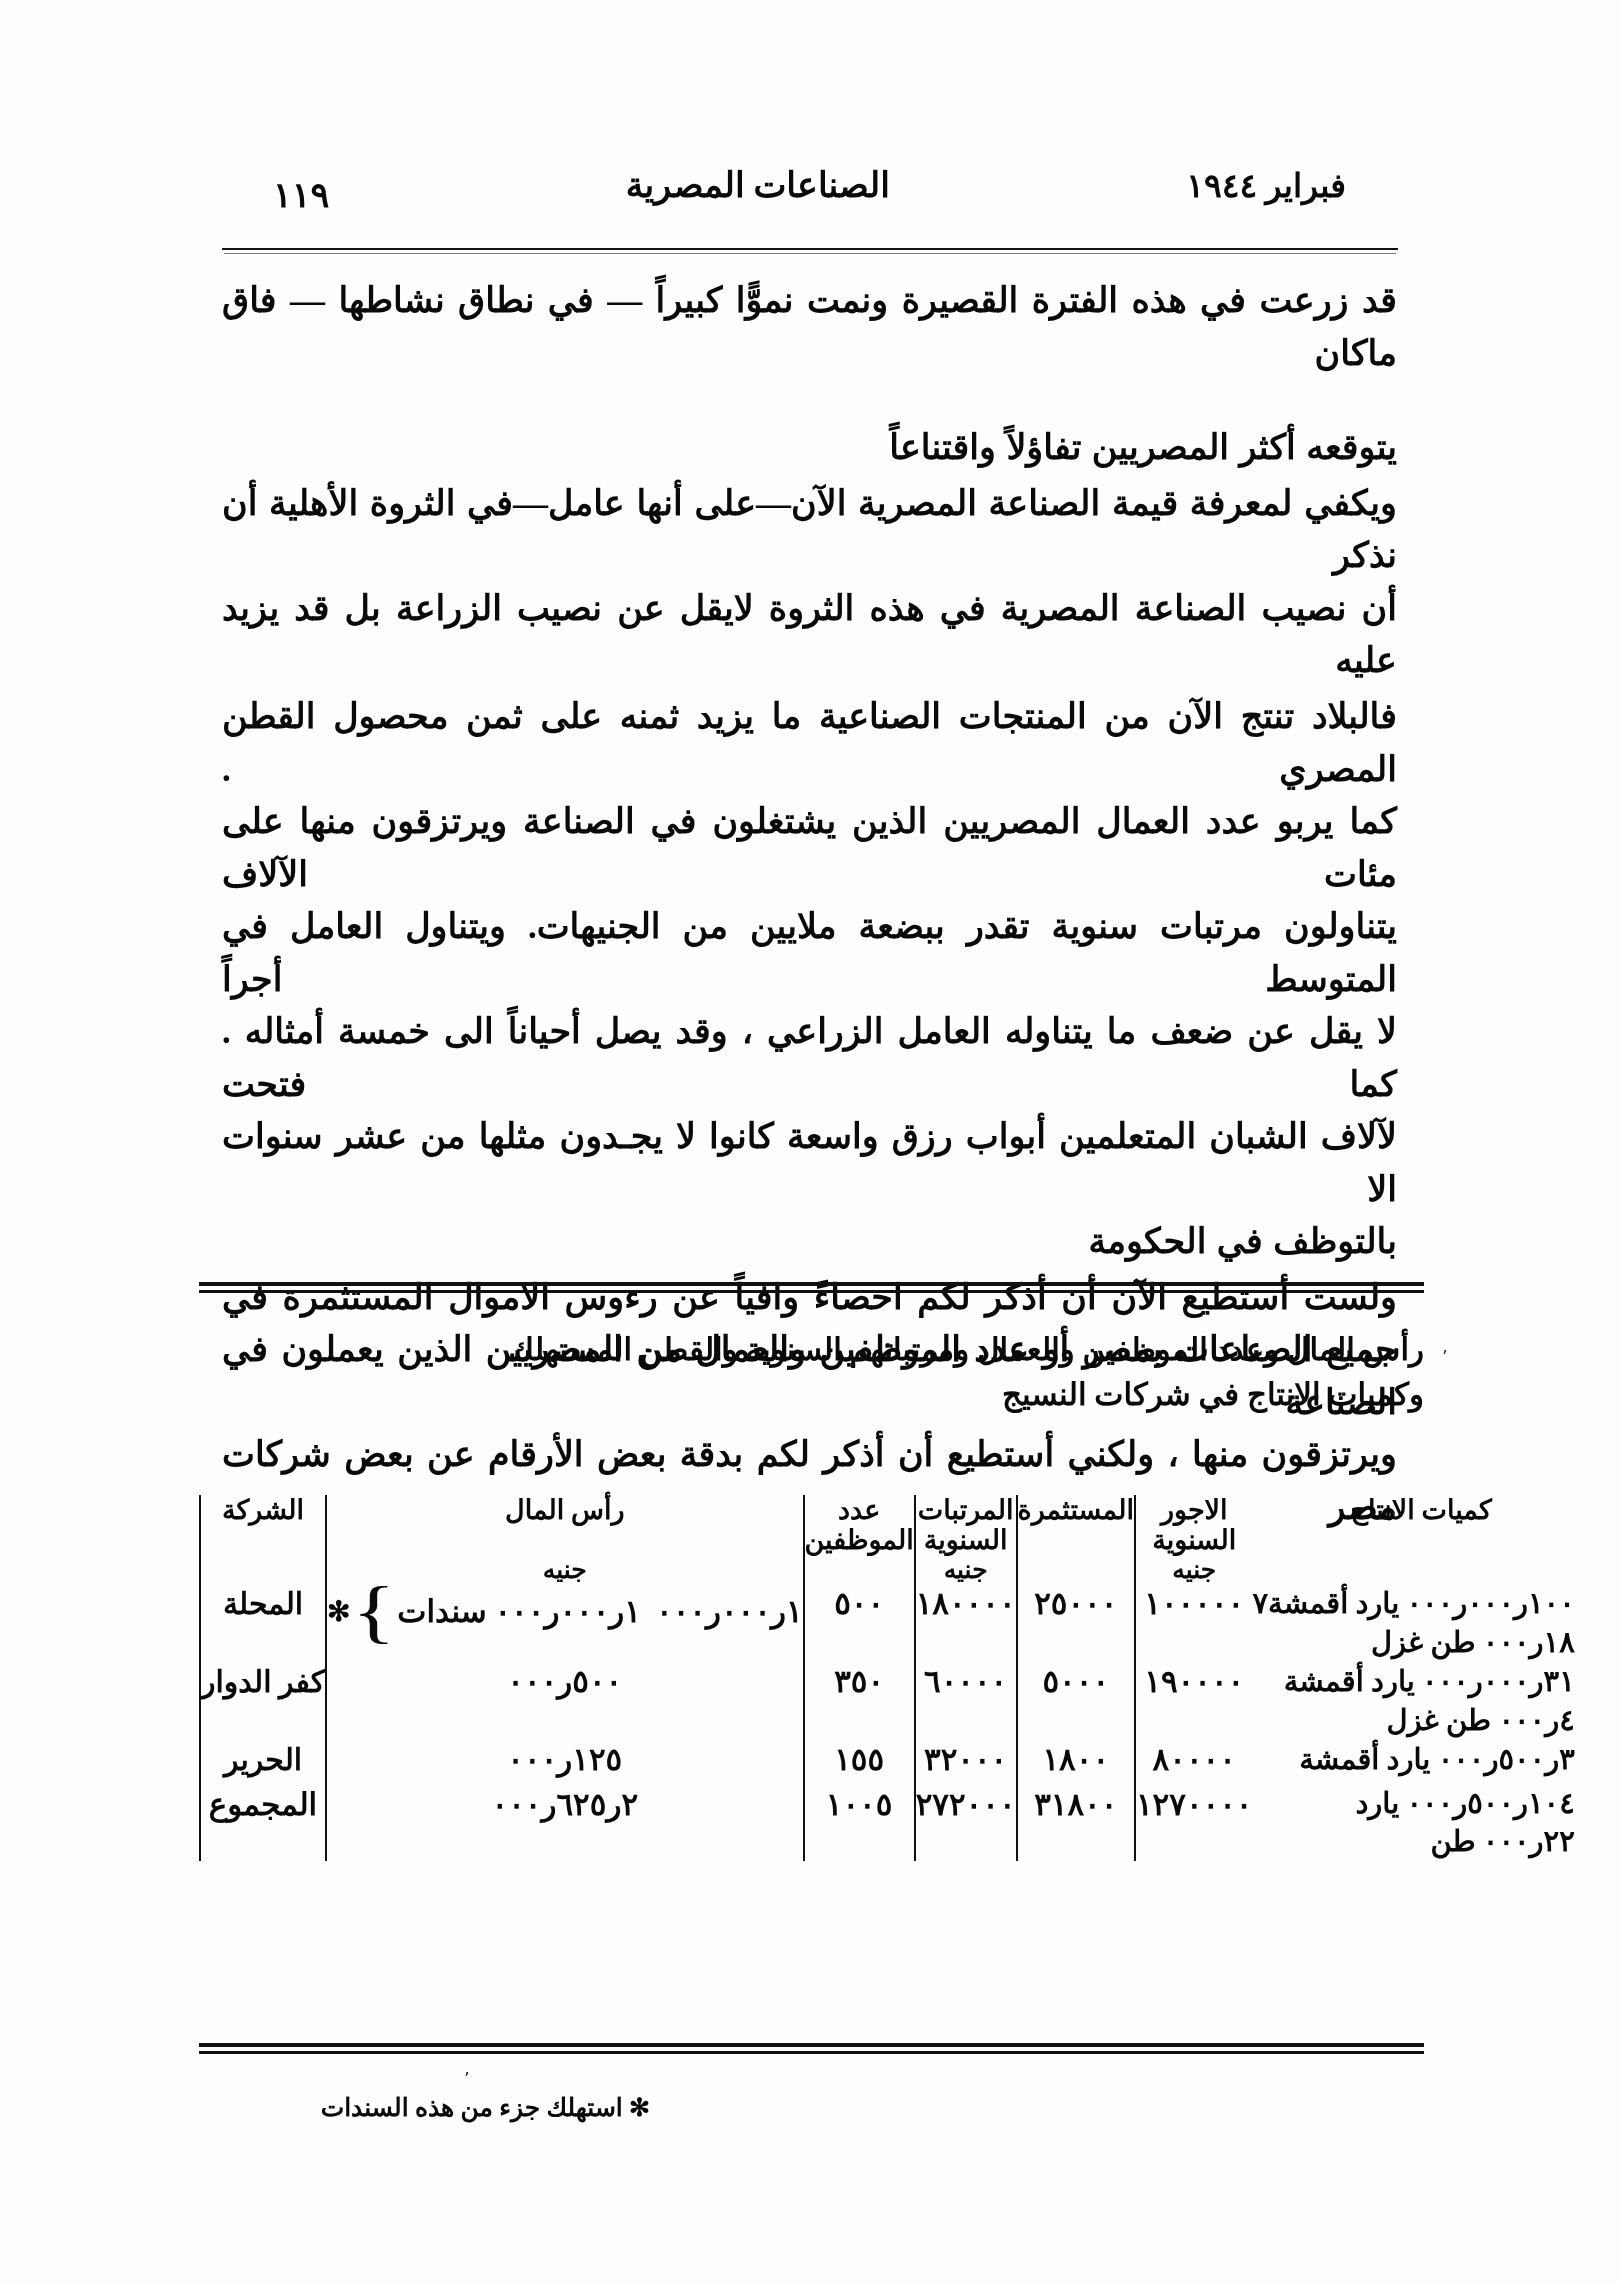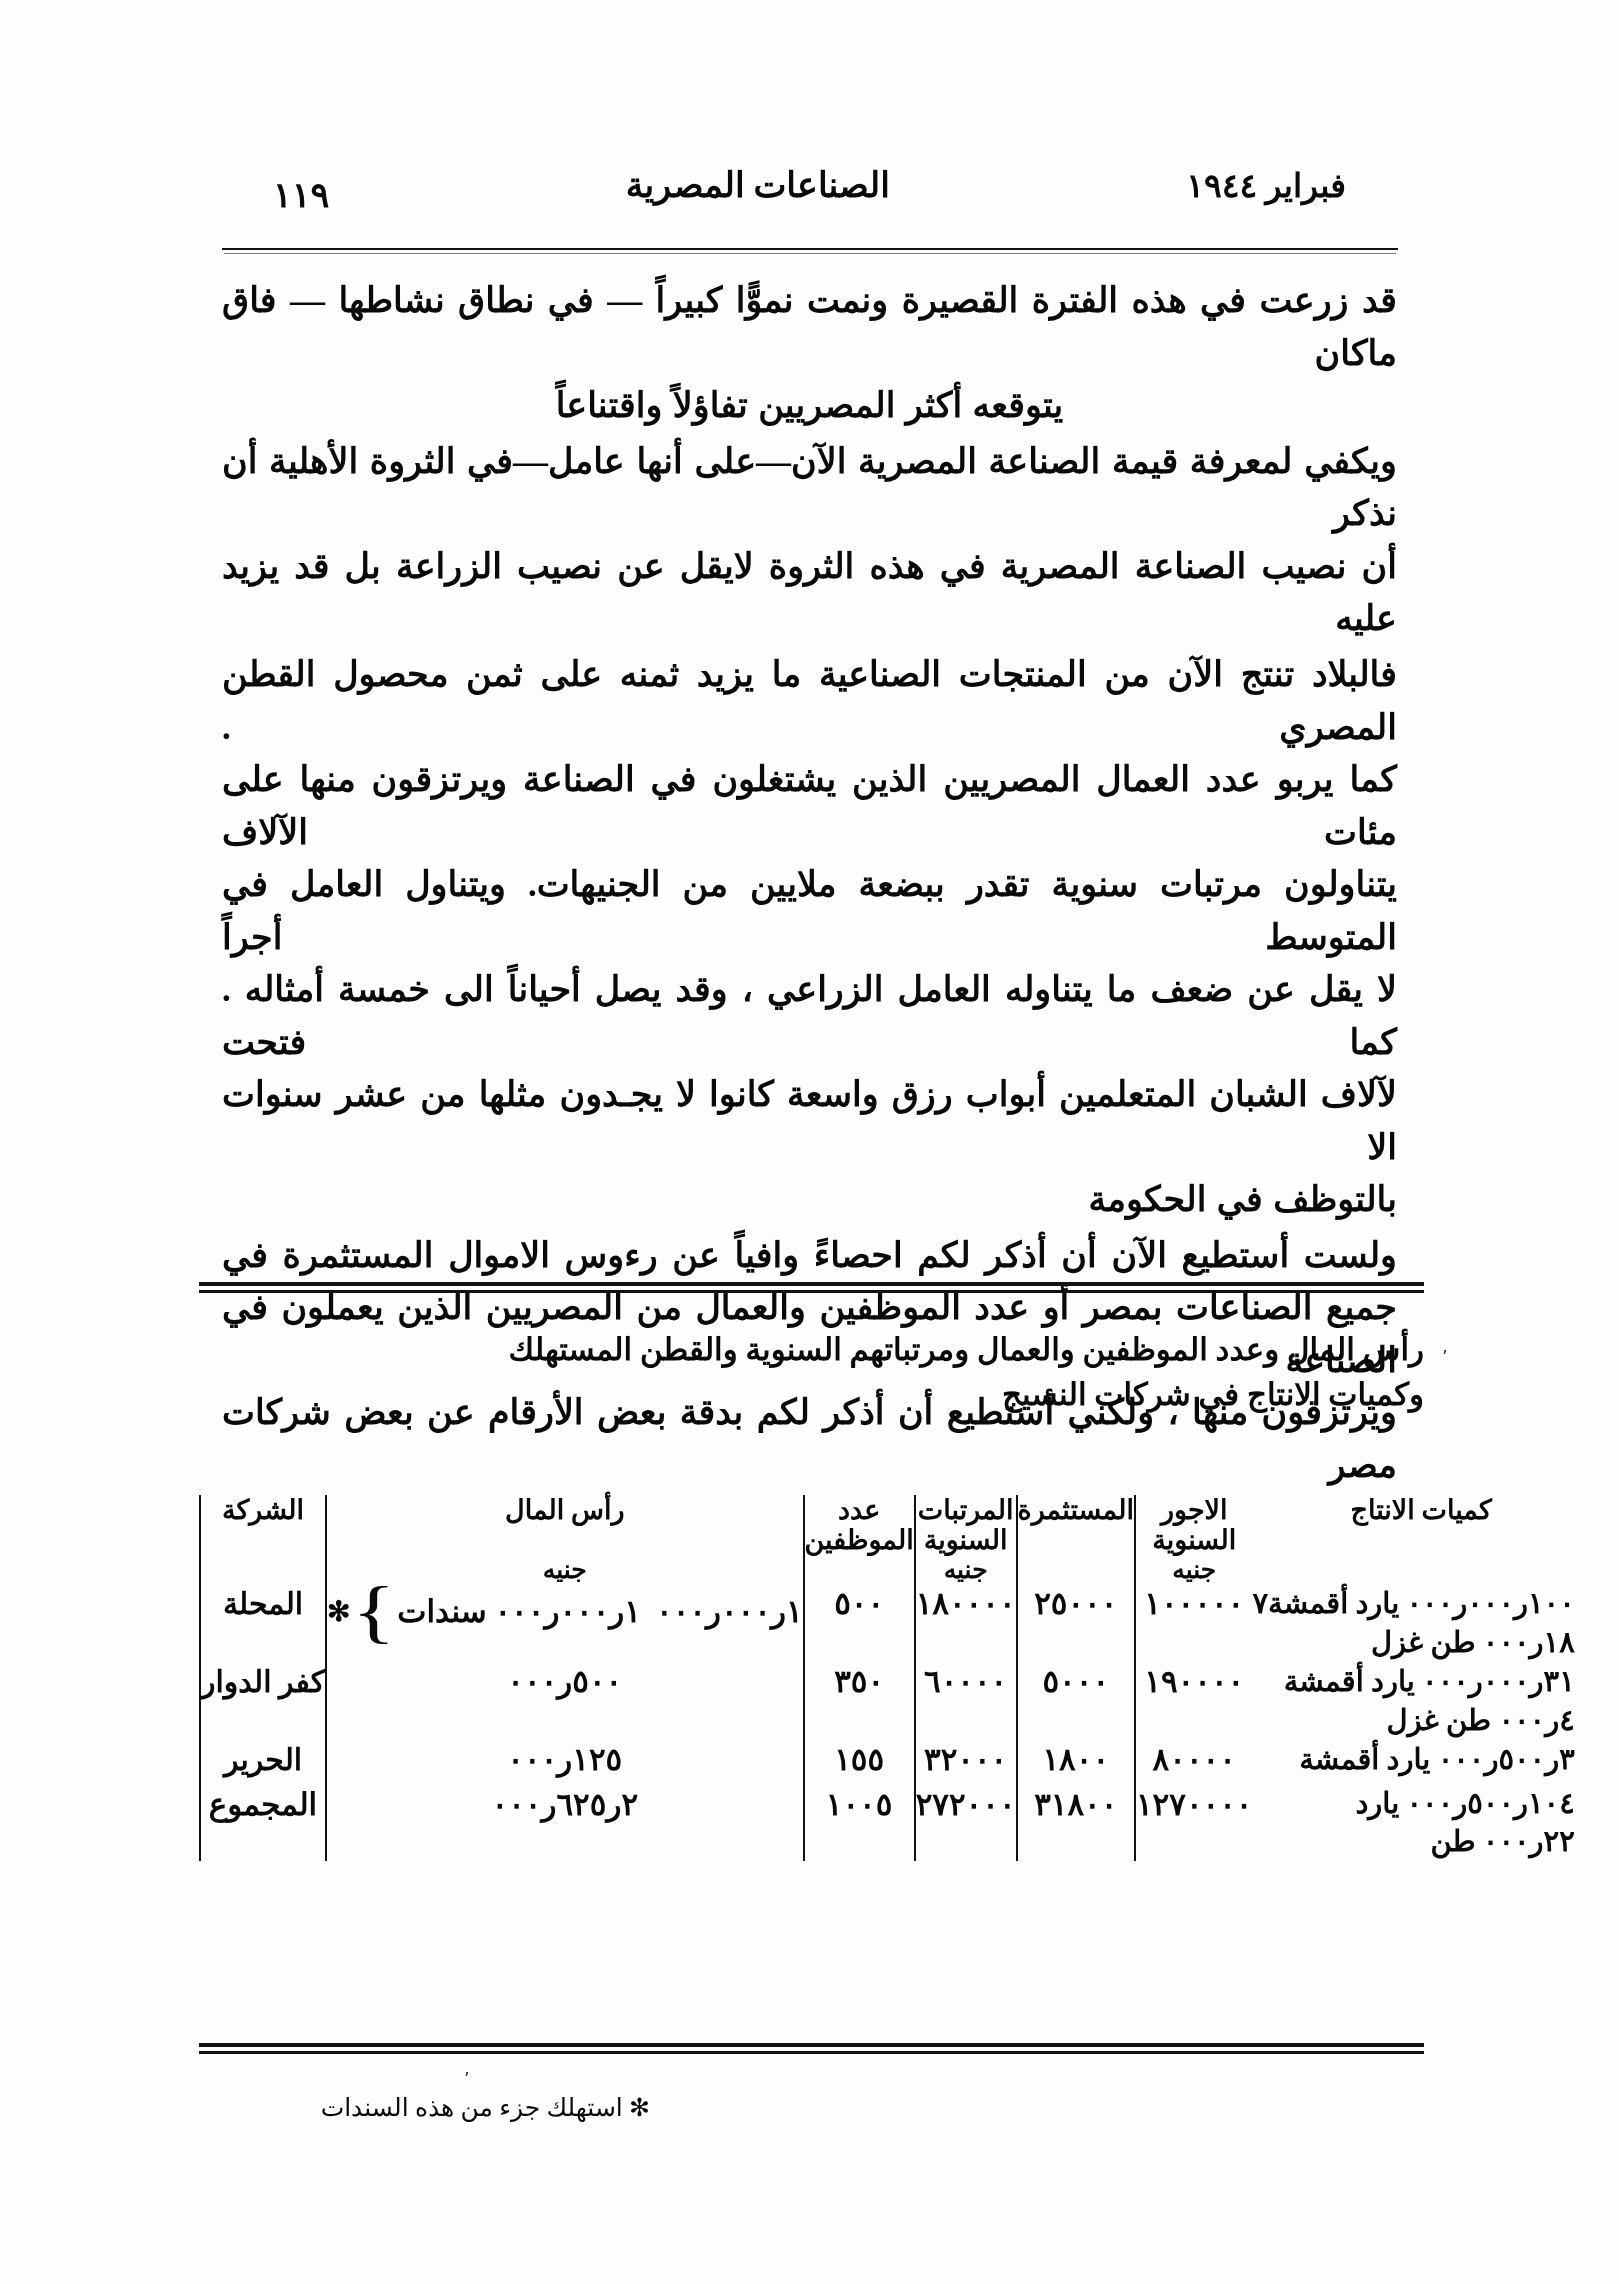--- a/index.html
+++ b/index.html
@@ -41,21 +41,21 @@
   p.par{
     margin:0 0 3.3px 0;
     font-size:35px;line-height:1.50;
     font-weight:700;
     text-align:justify;
     text-justify:inter-word;
     letter-spacing:0px;
     word-spacing:1.7px;
   }
   p.par .ln{display:block;}
-  p.par .ln.c{text-align:center;}
+  p.par .ln.c{margin-top:42px;}
   p.par .ln.j{
     text-align:justify;
     text-align-last:justify;
   }
   
   .tbl-toprule{
     position:absolute;left:199px;width:1225px;height:0;
     border-top:4.1px solid #111;
   }
   .tbl-toprule:after{
@@ -112,21 +112,21 @@
   .totalrow td.prod{text-align:right;font-size:29px;padding-right:15px;}
   .totalrow td.prod .pl{display:block;}
   .tbl-botrule{
     position:absolute;left:199px;width:1225px;height:0;border-top:4.1px solid #111;
   }
   .tbl-botrule:after{
     content:"";position:absolute;left:0;right:0;top:4.1px;height:2.5px;background:#111;
   }
   .footnote{
     position:absolute;right:969px;width:464px;
-    direction:rtl;text-align:right;font-size:25px;font-weight:400;
+    direction:rtl;text-align:right;font-size:25px;font-weight:700;
   }
   .specktop{position:absolute;font-size:18px;color:#333;}
 </style>
 </head>
 <body>
 
 <div class="page">
 
   <div class="runhead">
     <span class="issue">فبراير ١٩٤٤</span>

